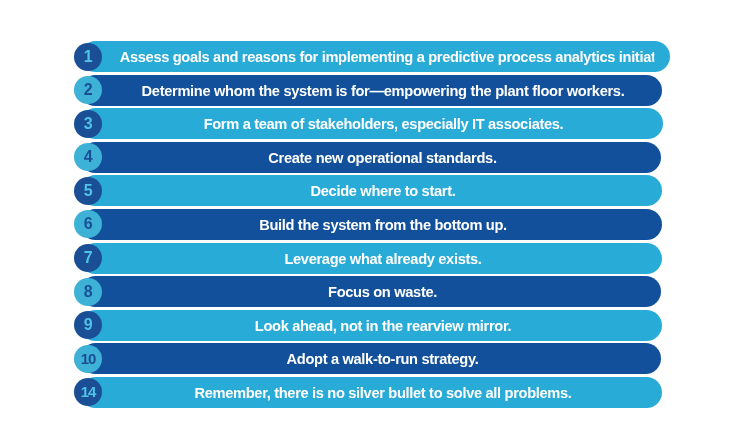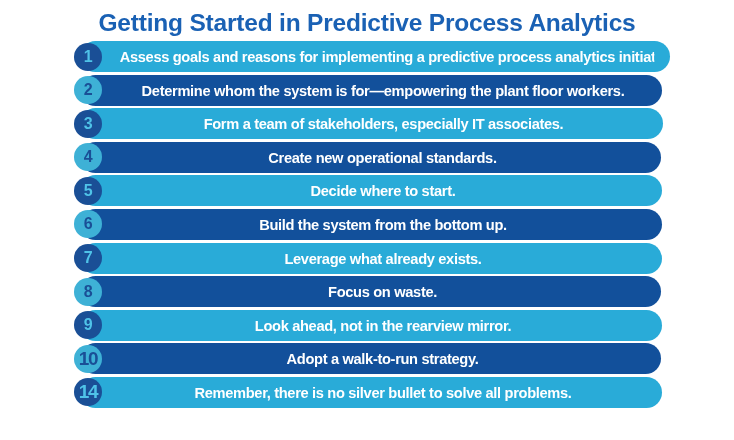--- a/index.html
+++ b/index.html
@@ -81,37 +81,36 @@
     border-radius: 50%;
     text-align: center;
     line-height: 28px;
     font-family: "Liberation Sans", sans-serif;
     font-size: 16px;
     font-weight: bold;
     letter-spacing: -0.6px;
     z-index: 3;
   }
   .step-badge.wide {
-    font-size: 19px;
+    font-size: 15px;
     letter-spacing: -1.2px;
   }
 
   
   .tone-light .step-bar   { background: #29ABD8; }
   .tone-light .step-badge { background: #1A4F96; color: #4FC3E8; }
   
   .tone-dark .step-bar    { background: #12509B; }
   .tone-dark .step-badge  { background: #3EB1D6; color: #1A4F96; }
 </style>
 </head>
 <body>
 
 <div id="infographic">
 
-  <div class="title">Getting Started in Predictive Process Analytics</div>
 
   <div class="steps" id="steps-container">
       <div class="step-row tone-light">
         <div class="step-bar" style="left: 80px; width: 590px;"></div>
         <div class="step-text" style="left: 110px; width: 554px;">Assess goals and reasons for implementing a predictive process analytics initiative.</div>
         <div class="step-badge">1</div>
       </div>
       <div class="step-row tone-dark">
         <div class="step-bar" style="left: 80px; width: 582px;"></div>
         <div class="step-text" style="left: 110px; width: 546px;">Determine whom the system is for—empowering the plant floor workers.</div>

